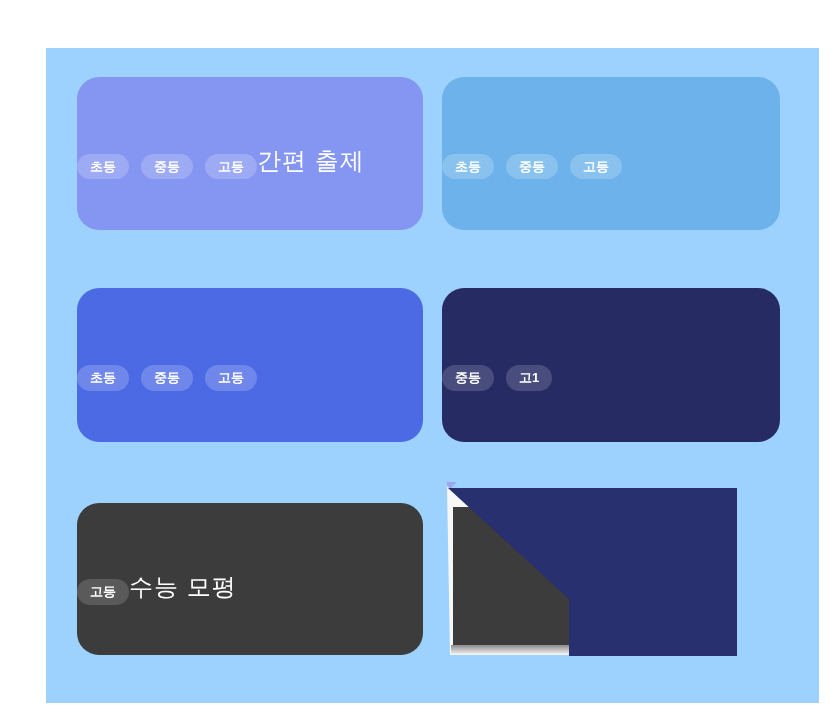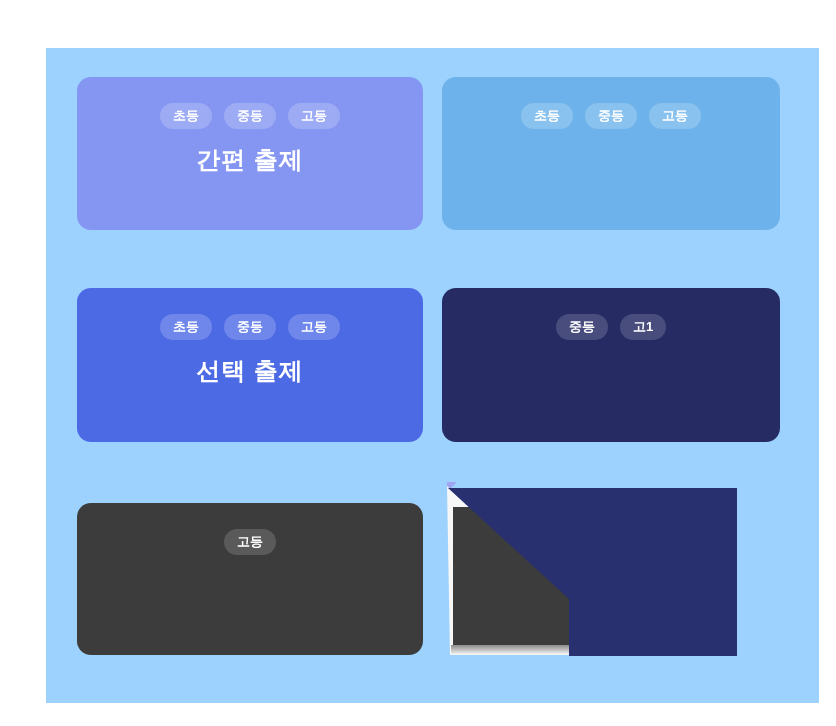--- a/index.html
+++ b/index.html
@@ -6,37 +6,37 @@
   body{
     width:836px;height:726px;position:relative;overflow:hidden;
     background:#ffffff;
     font-family:"Liberation Sans", sans-serif;
   }
   .panel{
     position:absolute;left:46px;top:48px;width:773px;height:655px;
     background:#9cd2fd;
   }
   .card{
-    position:absolute;border-radius:14px;background:var(--bg,#888);
-    display:flex;flex-direction:column;align-items:center;
+    position:absolute;border-radius:22px;background:var(--bg,#888);
+    display:flex;flex-direction:row;align-items:center;
     cursor:pointer;
   }
   .card-1{left:31px;top:29px;width:346px;height:153px;}
   .card-2{left:396px;top:29px;width:338px;height:153px;}
   .card-3{left:31px;top:240px;width:346px;height:154px;}
   .card-4{left:396px;top:240px;width:338px;height:154px;}
   .card-5{left:31px;top:455px;width:346px;height:152px;}
   .badges{display:flex;gap:12px;margin-top:26px;}
   .badge{
     background:var(--badge-bg,#aaa);color:#ffffff;
     font-size:13px;font-weight:700;line-height:1.2;
     padding:5px 13px;border-radius:999px;white-space:nowrap;
   }
   .title{
-    margin-top:15px;color:#ffffff;font-size:24px;font-weight:700;
+    margin-top:15px;color:#ffffff;font-size:24px;font-weight:400;
     letter-spacing:1px;white-space:nowrap;
   }
   .broken-card{
     position:absolute;left:401px;top:434px;width:290px;height:177px;
   }
   .broken-card svg{display:block;}
 </style>
 </head>
 <body style="background: rgb(255, 255, 255);">
 
@@ -58,34 +58,34 @@
       <span class="badge">고등</span>
     </div>
   </div>
 
   <div class="card card-3" style="--bg: #4d6ae5; --badge-bg: #6f87eb; color: rgb(255, 255, 255);">
     <div class="badges">
       <span class="badge">초등</span>
       <span class="badge">중등</span>
       <span class="badge">고등</span>
     </div>
-    <div class="title">선택 출제</div>
   </div>
 
   <div class="card card-4" style="--bg: #262b63; --badge-bg: #484d7e; color: rgb(255, 255, 255);">
     <div class="badges">
       <span class="badge">중등</span>
       <span class="badge">고1</span>
     </div>
   </div>
 
   <div class="card card-5" style="--bg: #3c3c3c; --badge-bg: #5a5a5a; color: rgb(255, 255, 255);">
     <div class="badges">
       <span class="badge">고등</span>
     </div>
+    <div class="title">수능 모평</div>
   </div>
 
   <div class="broken-card">
     <svg width="290" height="177" viewBox="0 0 290 177" xmlns="http://www.w3.org/2000/svg">
       <defs>
         <linearGradient id="fade" x1="0" y1="0" x2="0" y2="1">
           <stop offset="0" stop-color="#8b8b8b"></stop>
           <stop offset="1" stop-color="#fafafa"></stop>
         </linearGradient>
       </defs>

